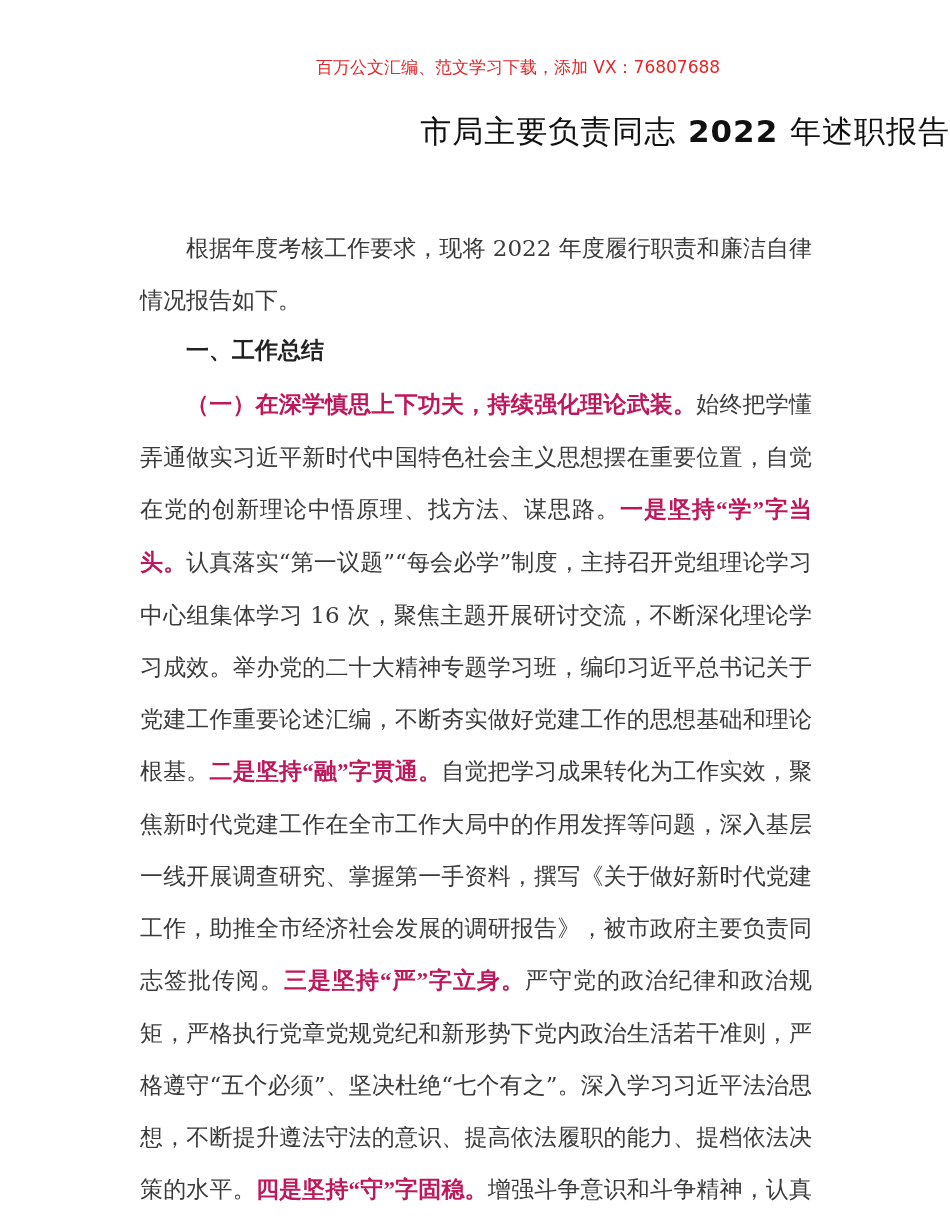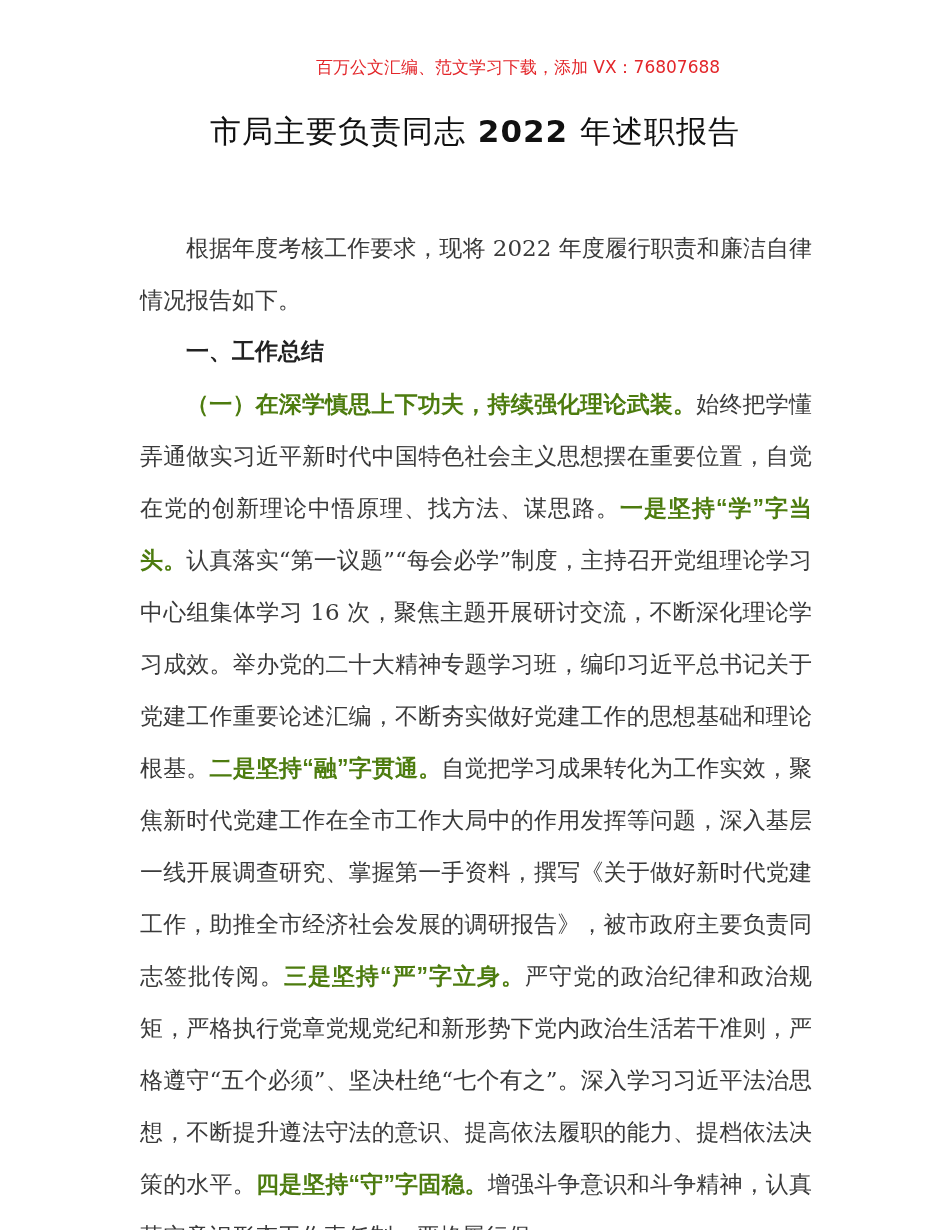--- a/index.html
+++ b/index.html
@@ -4,34 +4,34 @@
 <style>
   html, body { margin: 0; padding: 0; background: #ffffff; }
   body { width: 950px; height: 1230px; position: relative; overflow: hidden; }
   .watermark {
     position: absolute; top: 56px; left: 0; width: 950px; text-align: center;
     font-family: "DejaVu Sans", sans-serif; font-size: 17px; color: #e3262a;
     letter-spacing: 0px;
     padding-left: 43px;
   }
   .title {
-    position: absolute; top: 111px; left: 0; width: 950px; text-align: center;
+    position: absolute; top: 111px; left: 0; width: 950px; text-align: right;
     font-family: "DejaVu Sans", sans-serif; font-size: 31px; color: #111111;
     letter-spacing: 1px;
   }
   .title .num { font-weight: bold; }
   .body {
     position: absolute; top: 222px; left: 140px; width: 672px;
     font-family: "DejaVu Serif", serif; font-size: 23px; color: #3a3a3a;
     line-height: 52px; text-align: justify;
   }
   .body p { margin: 0; }
   .indent { text-indent: 2em; }
-  .b { font-family: Liberation Sans, sans-serif; font-weight: bold; color: #4d7c0f; }
-  .heading { font-family: Liberation Serif, serif; font-weight: bold; color: #222; text-indent: 2em; }
+  .b { font-family: Liberation Serif, serif; font-weight: bold; color: #be185d; }
+  .heading { font-family: Liberation Mono, monospace; font-weight: bold; color: #222; text-indent: 2em; }
 </style>
 </head>
 <body>
 
 <div class="watermark">百万公文汇编、范文学习下载，添加 VX：76807688</div>
 
 <div class="title">
   <span>市局主要负责同志</span><span class="num"> <span>2022</span> </span><span>年述职报告</span>
 </div>
 

